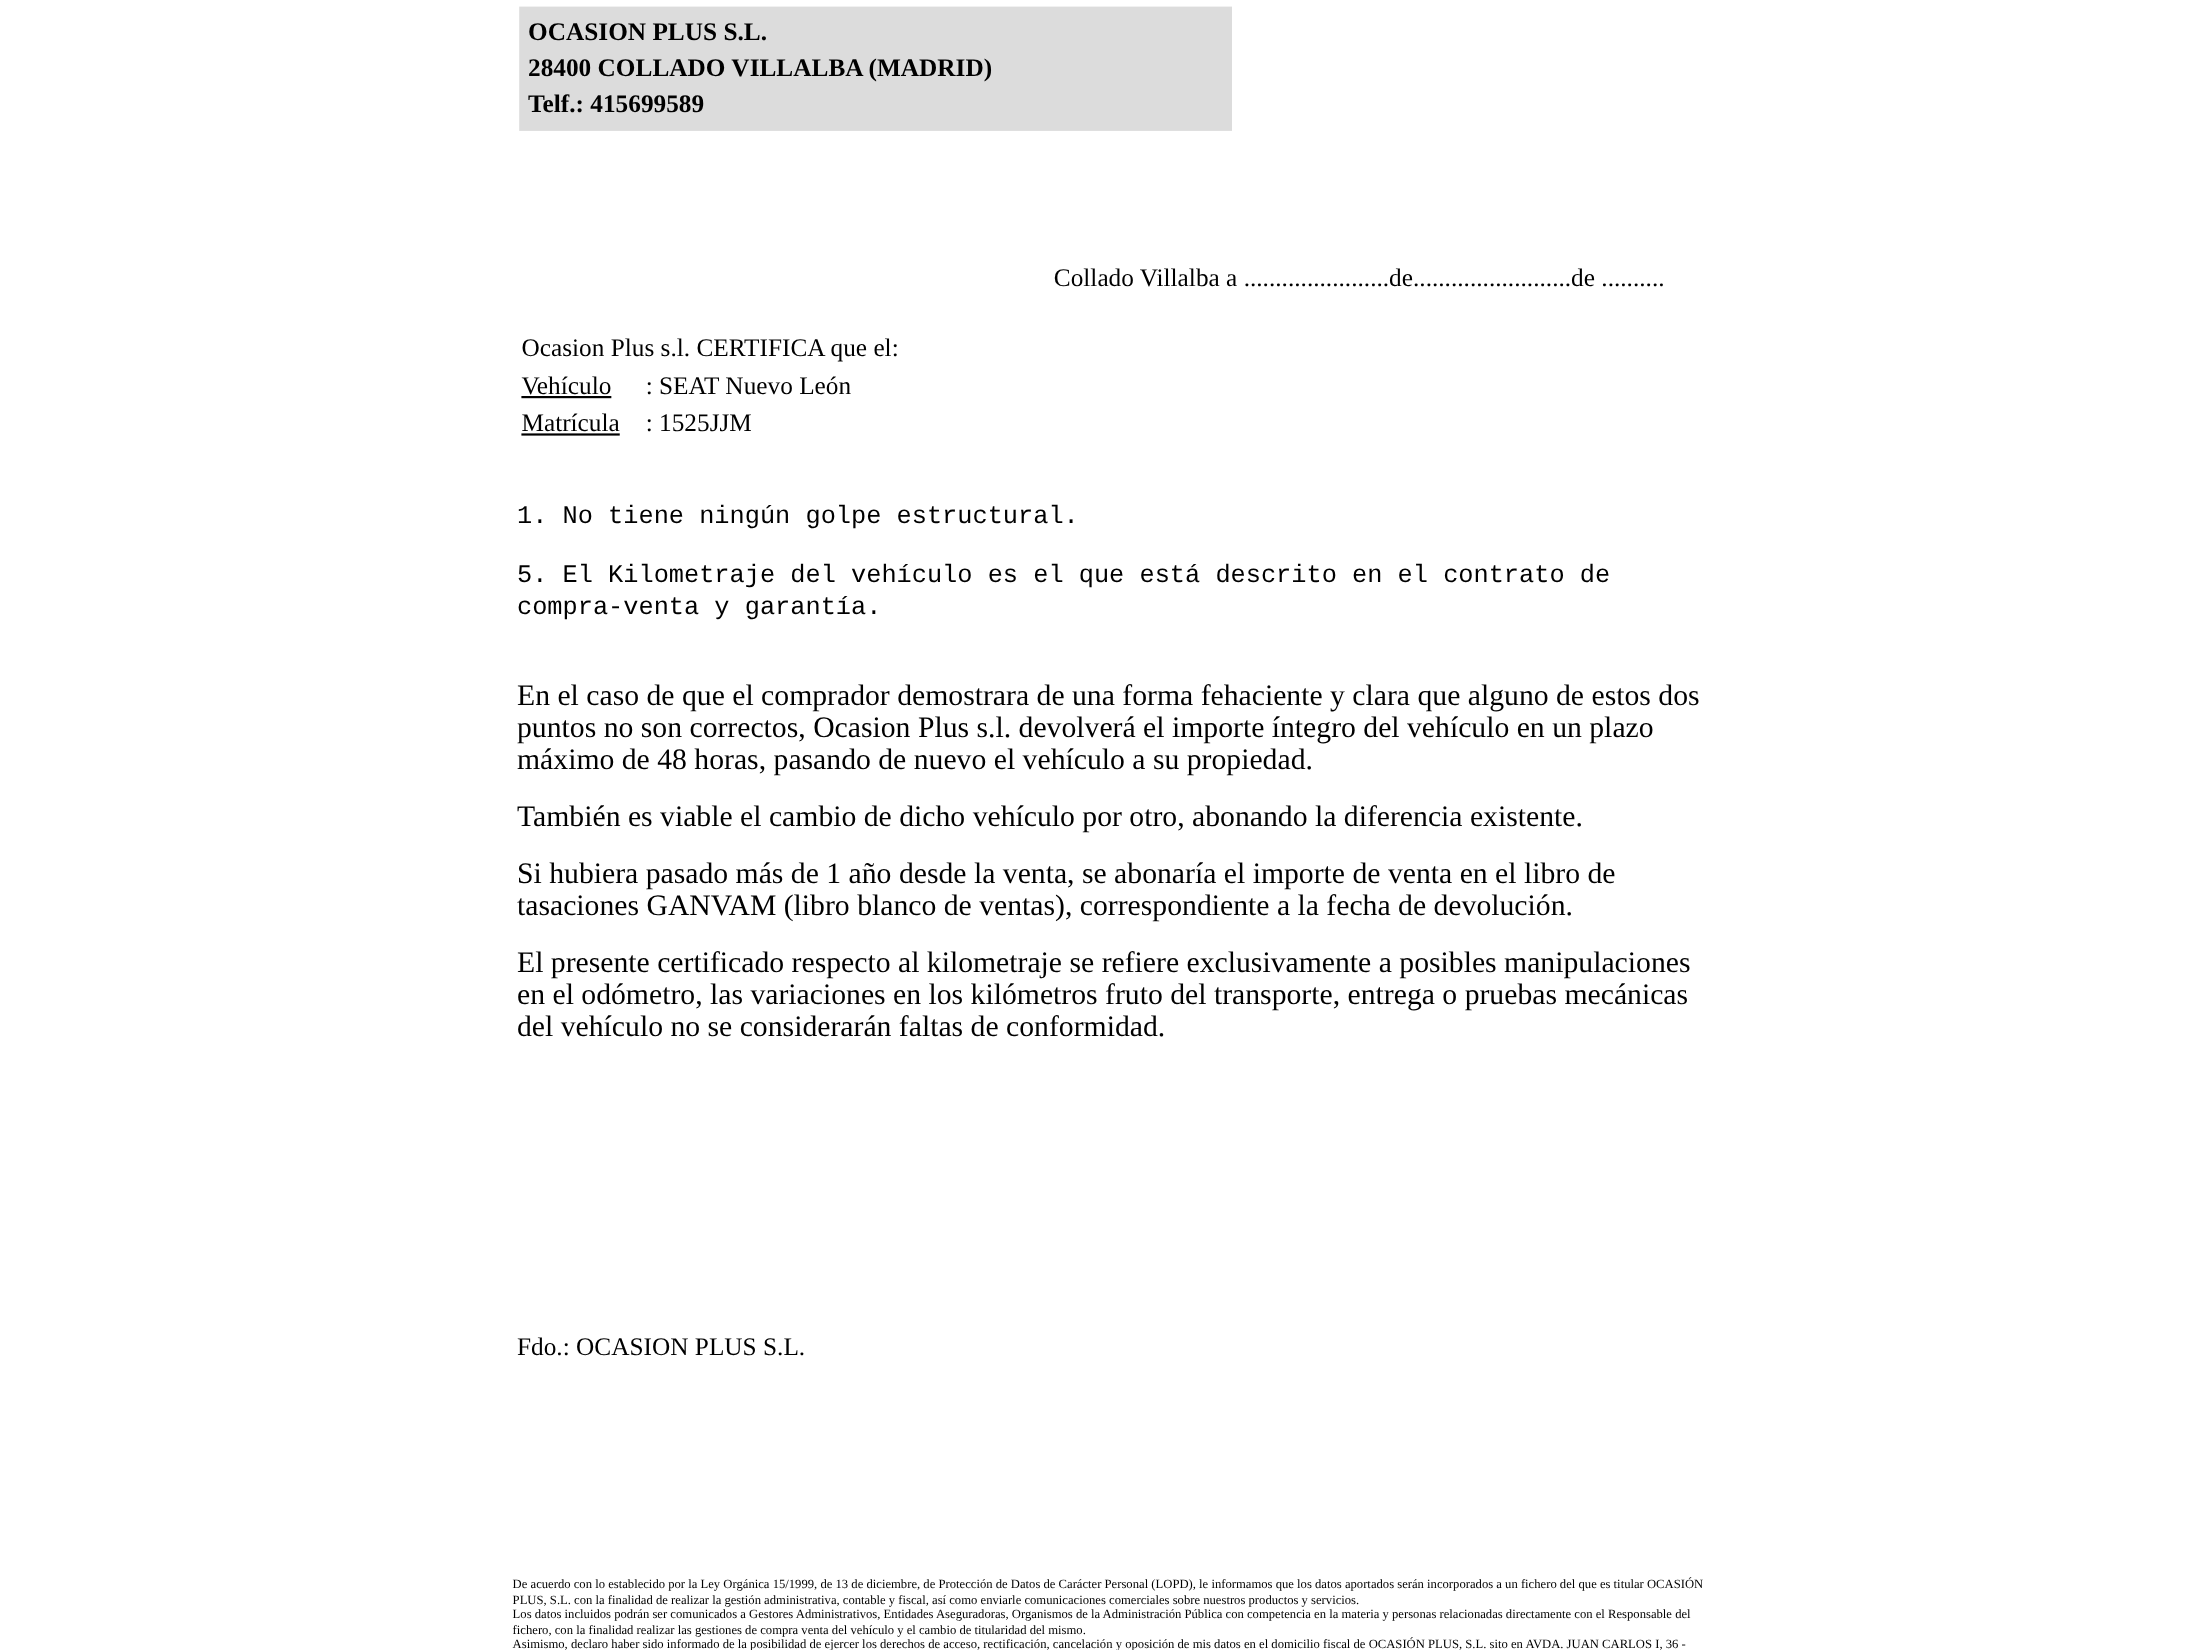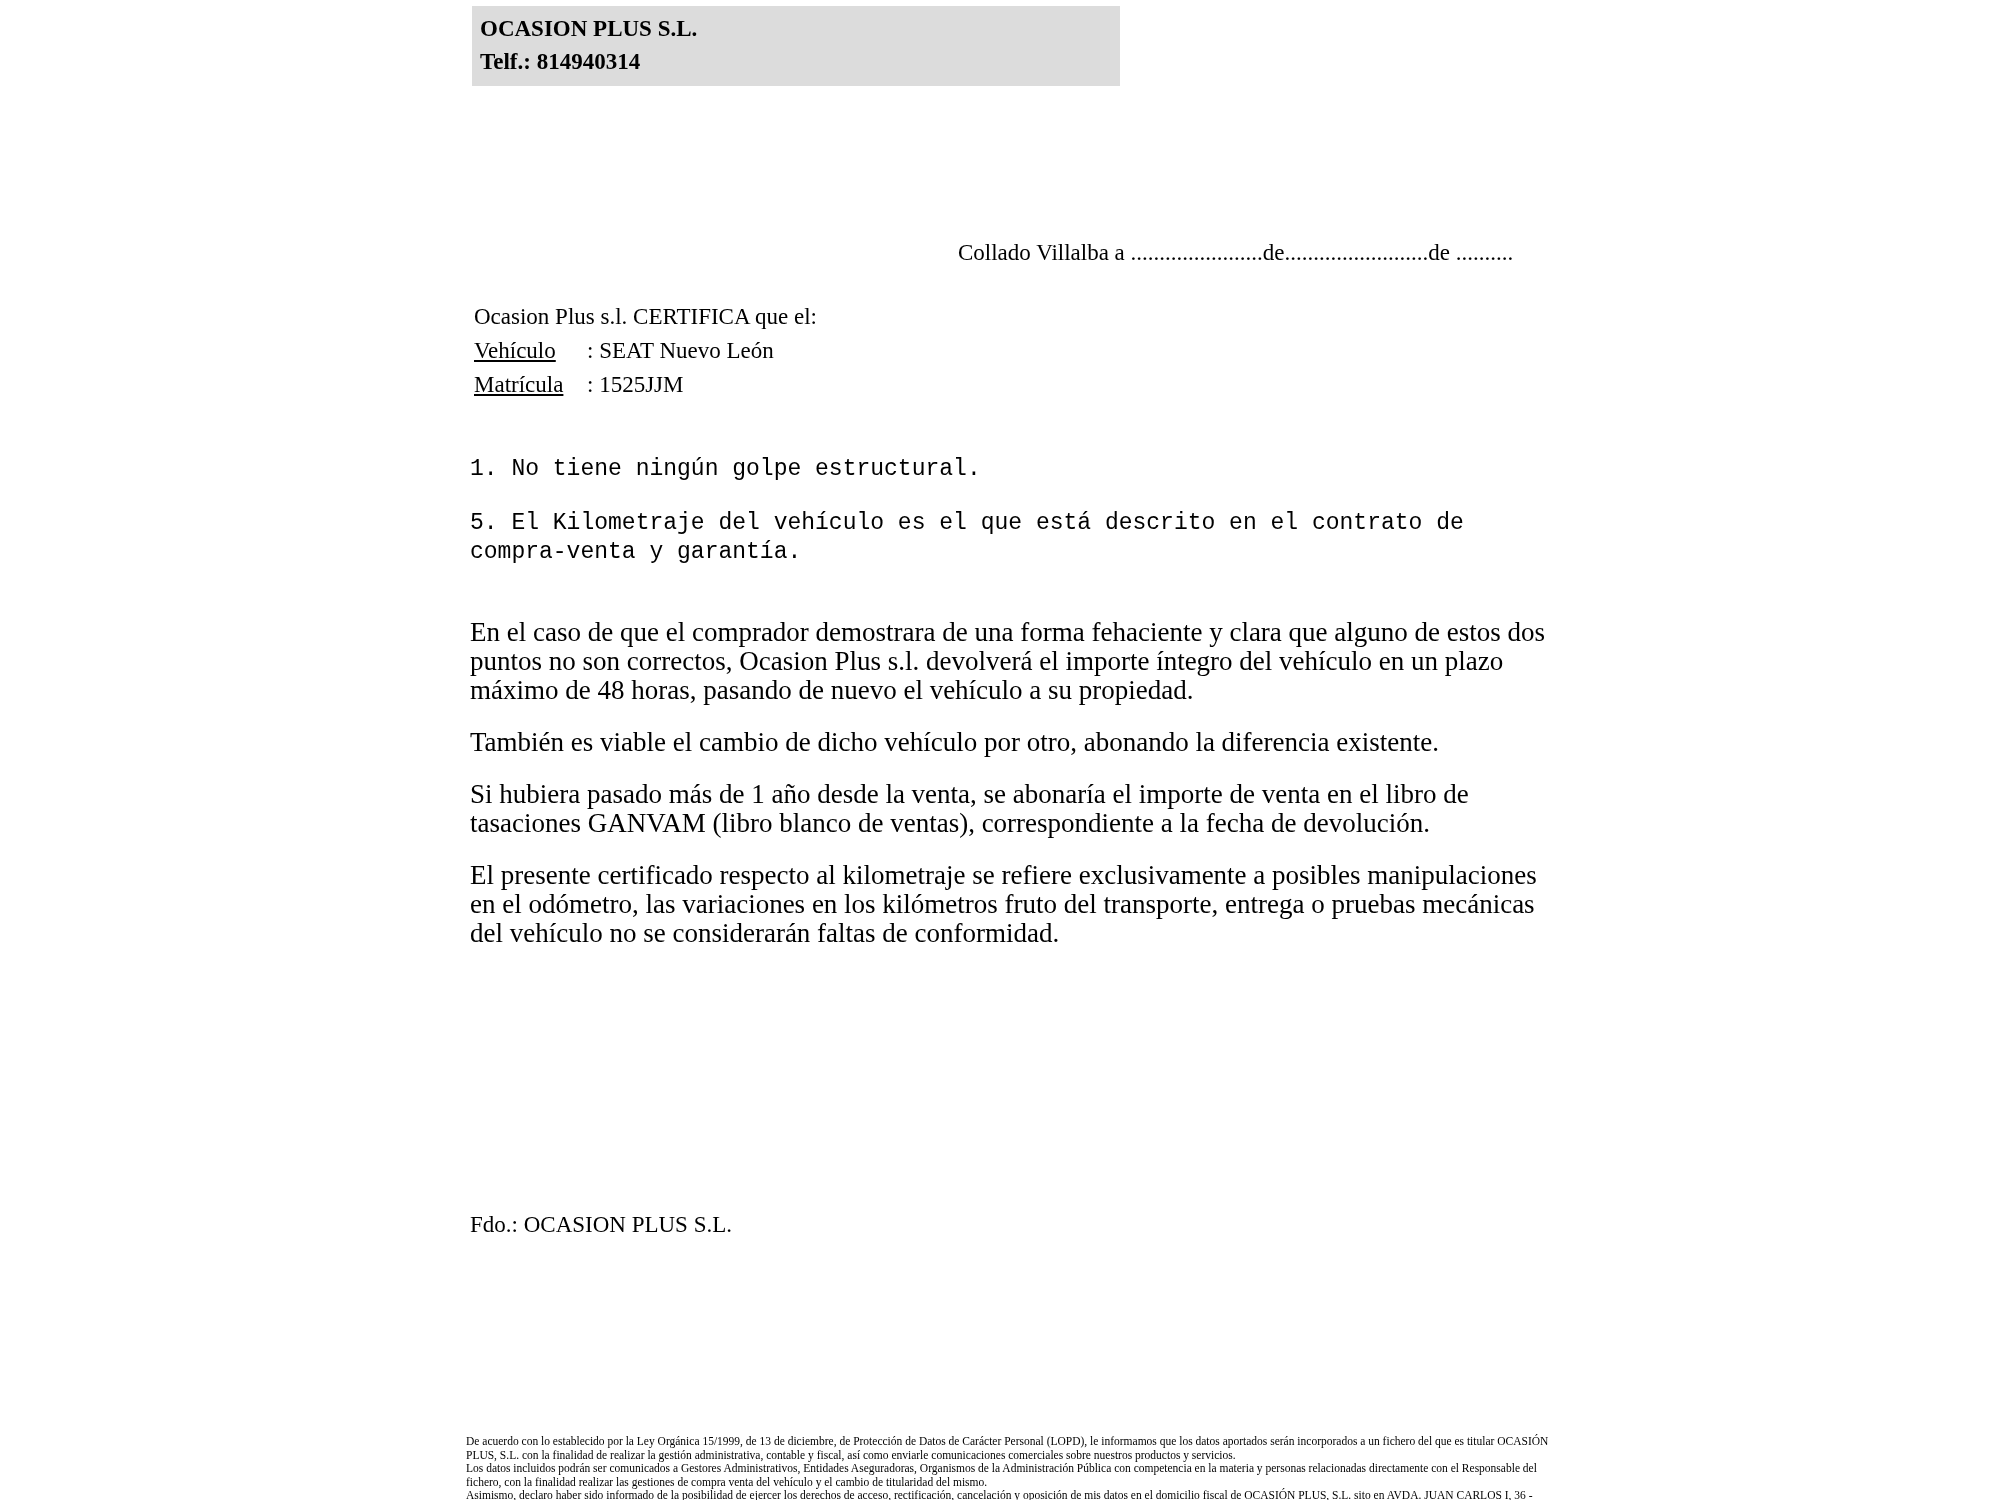--- a/index.html
+++ b/index.html
@@ -77,21 +77,22 @@
     line-height: 13.5px;
   }
 </style>
 </head>
 <body>
 
 <div class="page">
 
   <div class="company-header">
     <div>OCASION PLUS S.L.</div>
-    <div>Telf.: 814940314</div>
+    <div>28400 COLLADO VILLALBA (MADRID)</div>
+    <div>Telf.: 415699589</div>
   </div>
 
   <div class="date-line">Collado Villalba a .......................de.........................de ..........</div>
 
   <div class="certifica-block">
     <div>Ocasion Plus s.l. CERTIFICA que el:</div>
     <div class="cert-row">
       <span class="label"><span>Vehículo</span></span><span>: SEAT Nuevo León</span>
     </div>
     <div class="cert-row">

